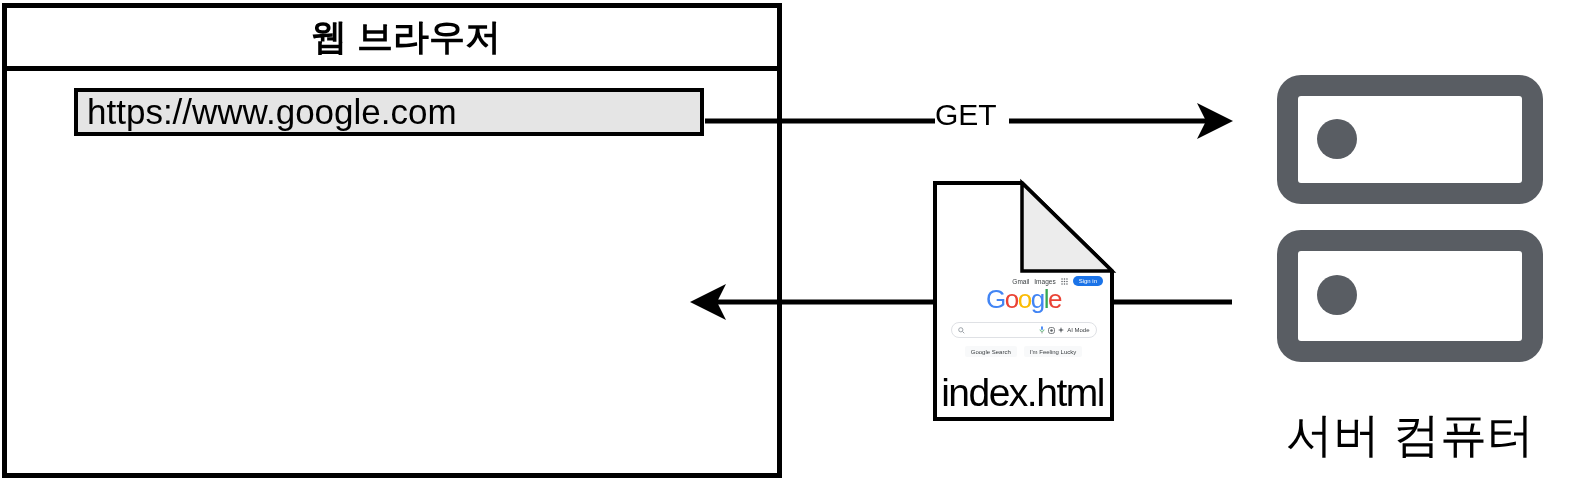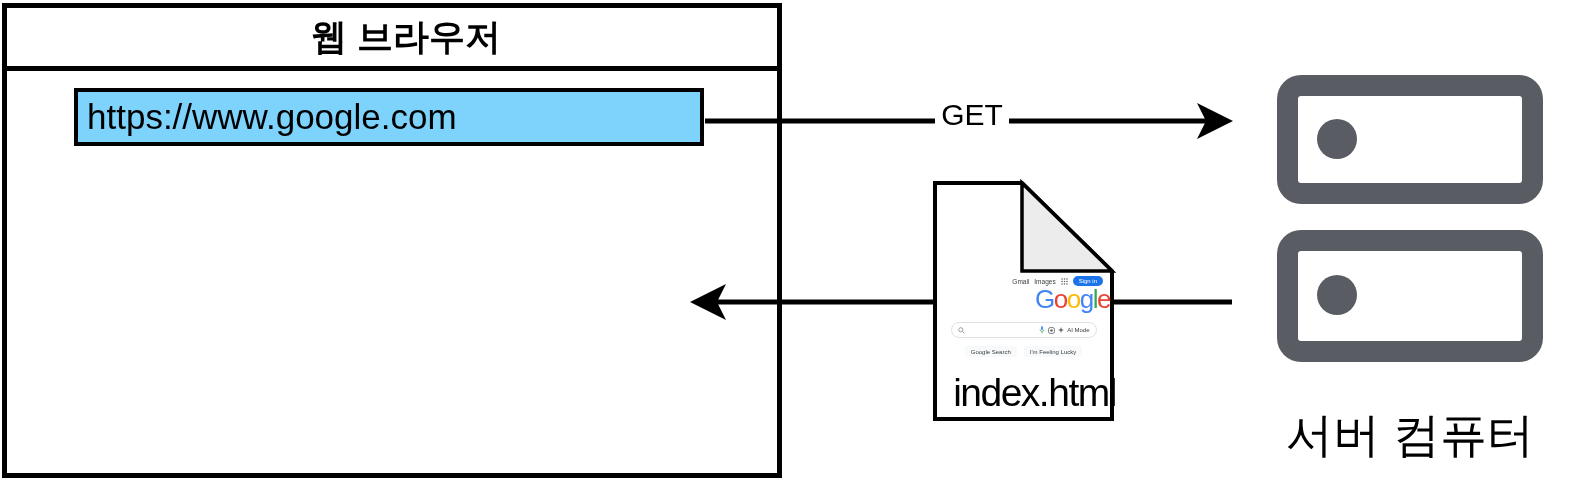--- a/index.html
+++ b/index.html
@@ -12,50 +12,50 @@
   #canvas{
     position:relative;width:1593px;height:486px;background:#fff;overflow:hidden;
     font-family:"Liberation Sans",sans-serif;color:#000;
   }
   
   .browser-box{position:absolute;left:2px;top:3px;width:780px;height:475px;
     border:5px solid var(--line-black);box-sizing:border-box;background:#fff;}
   .browser-titlebar{height:58px;border-bottom:5px solid var(--line-black);
     display:flex;align-items:center;justify-content:center;padding-left:28px;}
   .browser-title{font-size:36px;font-weight:bold;letter-spacing:0px;}
-  .address-bar{position:absolute;left:67px;top:80px;width:630px;height:58px;
-    border:4px solid var(--line-black);box-sizing:border-box;background:#7dd3fc;
+  .address-bar{position:absolute;left:67px;top:80px;width:630px;height:48px;
+    border:4px solid var(--line-black);box-sizing:border-box;background:#e5e5e5;
     display:flex;align-items:center;padding-left:9px;}
   .address-url{font-size:35px;}
   
   svg.arrows{position:absolute;left:0;top:0;pointer-events:none;}
   .wire{stroke:var(--line-black);stroke-width:5;fill:none;}
   .head{fill:var(--line-black);}
   .doc-shape{fill:#ffffff;stroke:var(--line-black);stroke-width:4;stroke-linejoin:miter;}
   .doc-fold{fill:var(--fold-gray);stroke:var(--line-black);stroke-width:3.5;}
   
-  .get-label{position:absolute;left:935px;top:97px;width:74px;text-align:center;
+  .get-label{position:absolute;left:935px;top:97px;width:74px;
     font-size:30px;background:#fff;line-height:36px;}
   
   .preview{position:absolute;left:937px;top:272px;width:173px;height:98px;}
   .pv-topbar{position:absolute;top:4px;right:7px;display:flex;align-items:center;gap:5px;
     font-size:6.5px;color:#3c4043;}
   .pv-signin{background:var(--signin-blue);color:#fff;font-size:6px;padding:2px 6px;border-radius:7px;}
-  .pv-logo{position:absolute;top:13px;left:0;width:100%;text-align:right;
+  .pv-logo{position:absolute;top:13px;left:0;width:100%;text-align:center;
     font-size:26px;font-weight:500;letter-spacing:-1.5px;line-height:28px;}
   .pv-search{position:absolute;top:50px;left:50%;transform:translateX(-50%);
     width:146px;height:16px;border:1px solid #dfe1e5;border-radius:9px;box-sizing:border-box;
     display:flex;align-items:center;padding:0 6px;gap:3px;background:#fff;}
   .pv-spacer{flex:1;}
   .pv-aimode{font-size:6px;color:#3c4043;white-space:nowrap;}
   .pv-buttons{position:absolute;top:74px;left:0;width:100%;display:flex;
     justify-content:center;gap:7px;}
   .pv-btn{background:#f8f9fa;color:#3c4043;font-size:6px;padding:2.5px 6px;border-radius:2px;white-space:nowrap;}
   .file-name{position:absolute;left:935px;top:371px;width:175px;text-align:center;
-    font-size:39px;letter-spacing:-1.5px;margin-left:12px;}
+    font-size:39px;letter-spacing:-1.5px;}
   
   .server-unit{position:absolute;left:1277px;width:266px;background:var(--server-gray);
     border-radius:24px;}
   .server-unit.u1{top:75px;height:129px;}
   .server-unit.u2{top:230px;height:132px;}
   .server-panel{position:absolute;left:21px;right:21px;top:21px;bottom:21px;
     background:#fff;border-radius:3px;}
   .server-dot{position:absolute;left:19px;width:40px;height:40px;border-radius:50%;
     background:var(--server-gray);}
   .u1 .server-dot{top:23px;}

